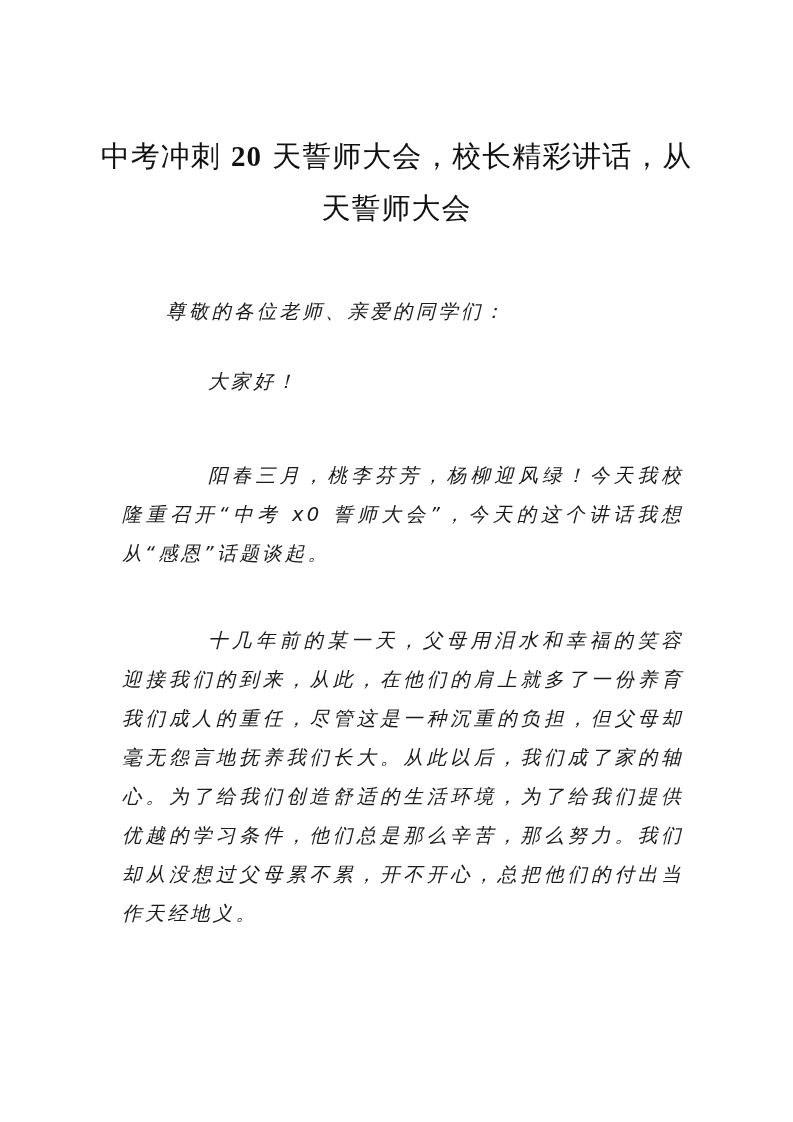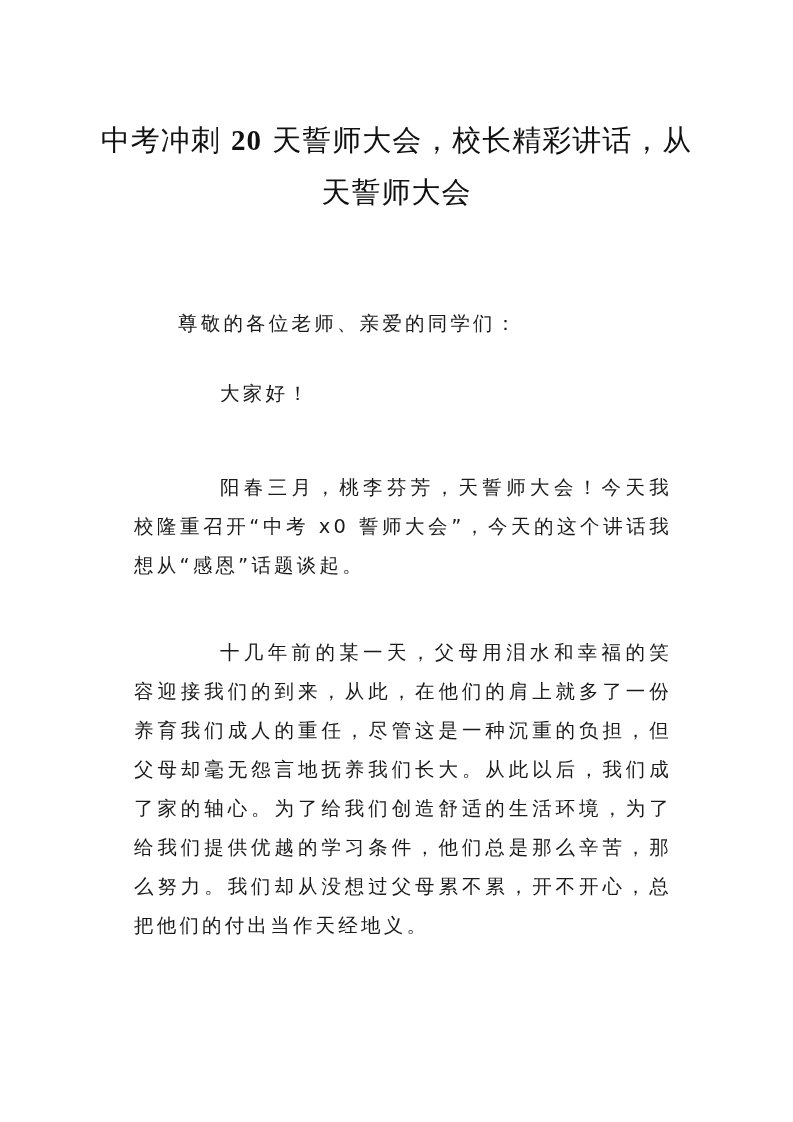--- a/index.html
+++ b/index.html
@@ -1,33 +1,33 @@
 <!DOCTYPE html>
 <html><head>
   <meta charset="utf-8">
   <style>
     html, body { margin: 0; padding: 0; background: #ffffff; }
     body { width: 793px; height: 1122px; position: relative; overflow: hidden; }
     .page { position: absolute; left: 0; top: 0; width: 793px; height: 1122px; background: #fff; color: #111; }
     .title {
-      position: absolute; left: 100px; width: 593px; top: 114px;
+      position: absolute; left: 100px; width: 593px; top: 130px;
       text-align: center;
       font-family: "DejaVu Serif", "Liberation Serif", serif;
       font-size: 29px; line-height: 52px; letter-spacing: 1px;
       color: #111;
     }
     .title .num { font-weight: bold; font-family: "Liberation Serif", serif; }
     .body-text {
       position: absolute; left: 118px; width: 570px;
       font-family: "DejaVu Sans", "Liberation Sans", sans-serif;
       font-size: 19.5px; line-height: 39px; letter-spacing: 3.2px;
       color: #1a1a1a;
       text-align: justify;
     }
-    .p { margin: 16px; }
+    .p { margin: 4px; font-style: italic; }
     .indent { text-indent: 86px; }
     .salutation { text-indent: 44px; }
   </style>
 </head>
 <body>
 
 <div class="page">
   <div class="title">
     <div><span>中考冲刺 </span><span class="num">20</span><span> 天誓师大会，校长精彩讲话，从</span></div>
     <div>天誓师大会</div>
@@ -35,20 +35,20 @@
 
   <div class="body-text" style="top:288px;">
     <p class="p salutation">尊敬的各位老师、亲爱的同学们：</p>
   </div>
 
   <div class="body-text" style="top:358px;">
     <p class="p indent">大家好！</p>
   </div>
 
   <div class="body-text" style="top:452px;">
-    <p class="p indent">阳春三月，桃李芬芳，天誓师大会！今天我校隆重召开“中考 x0 誓师大会”，今天的这个讲话我想从“感恩”话题谈起。</p>
+    <p class="p indent">阳春三月，桃李芬芳，杨柳迎风绿！今天我校隆重召开“中考 x0 誓师大会”，今天的这个讲话我想从“感恩”话题谈起。</p>
   </div>
 
   <div class="body-text" style="top:617px;">
     <p class="p indent">十几年前的某一天，父母用泪水和幸福的笑容迎接我们的到来，从此，在他们的肩上就多了一份养育我们成人的重任，尽管这是一种沉重的负担，但父母却毫无怨言地抚养我们长大。从此以后，我们成了家的轴心。为了给我们创造舒适的生活环境，为了给我们提供优越的学习条件，他们总是那么辛苦，那么努力。我们却从没想过父母累不累，开不开心，总把他们的付出当作天经地义。</p>
   </div>
 
 </div>
 
 </body></html>

